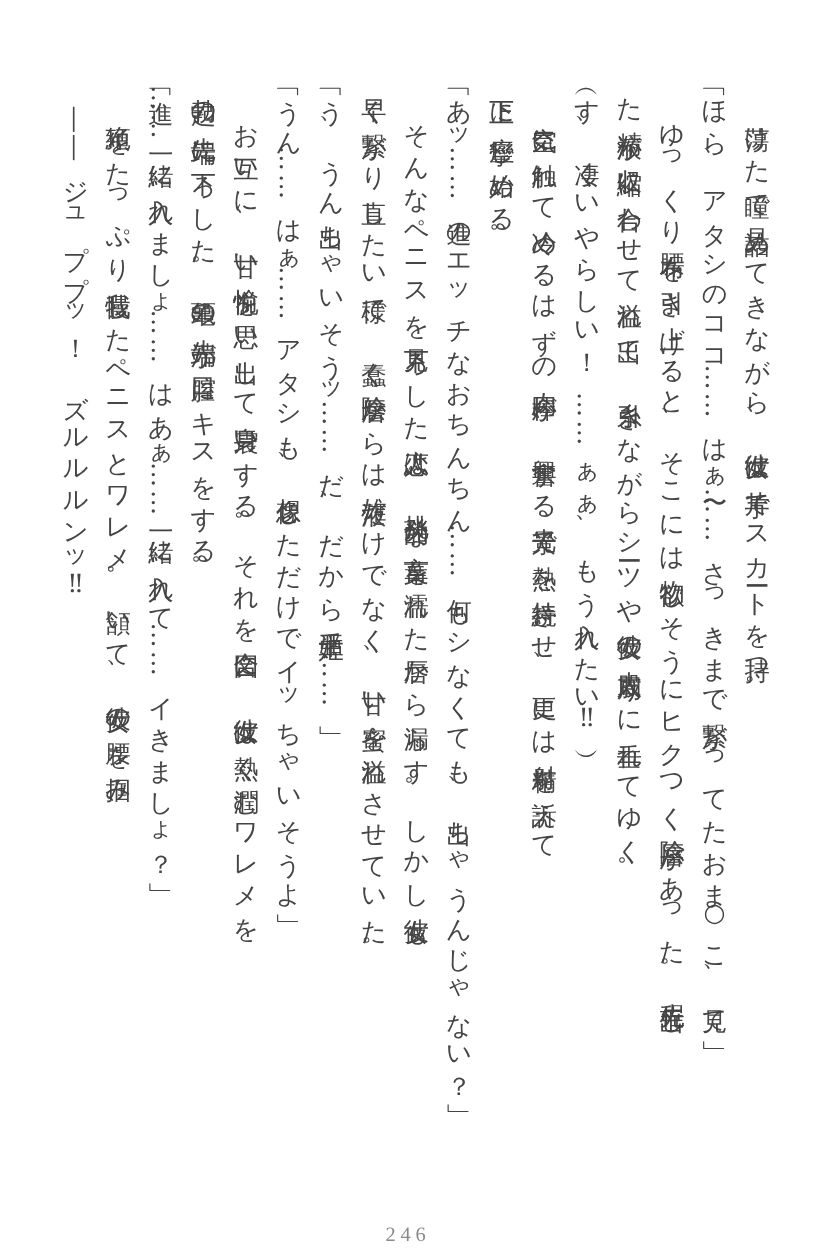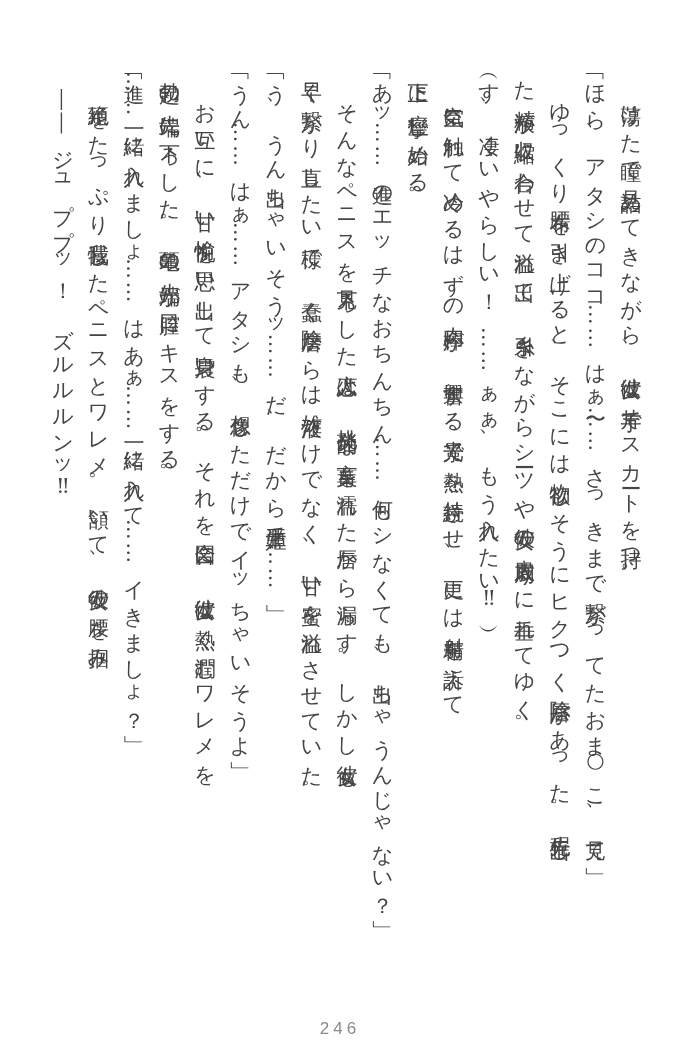--- a/index.html
+++ b/index.html
@@ -34,21 +34,21 @@
   }
   .text-line.indent {
     text-indent: 23px;
   }
   .page-number {
     position: absolute;
     bottom: 11px;
     left: 0;
     width: 680px;
     text-align: center;
-    font-family: Liberation Sans, sans-serif;
+    font-family: Liberation Serif, serif;
     font-size: 17px;
     letter-spacing: 4px;
     color: #8a8a8a;
   }
 </style>
 </head>
 <body>
 
 <div class="page">
   <div class="text-columns">

